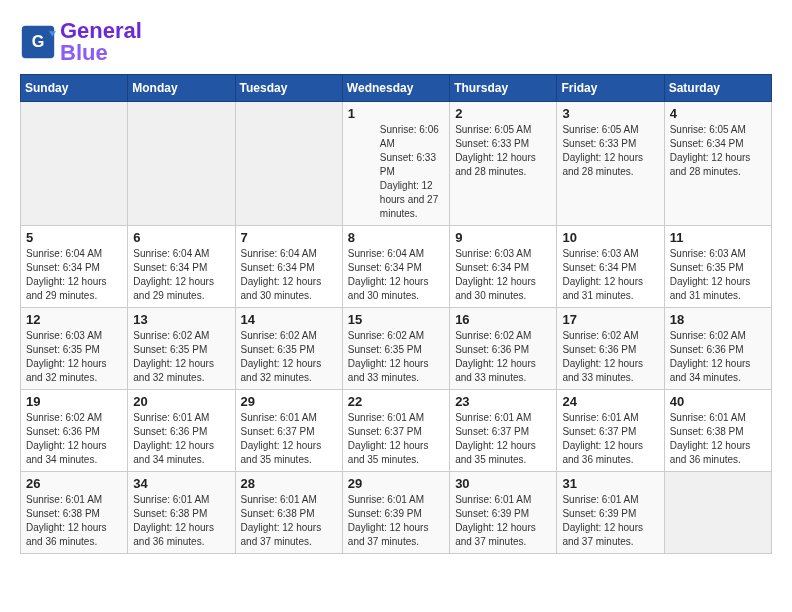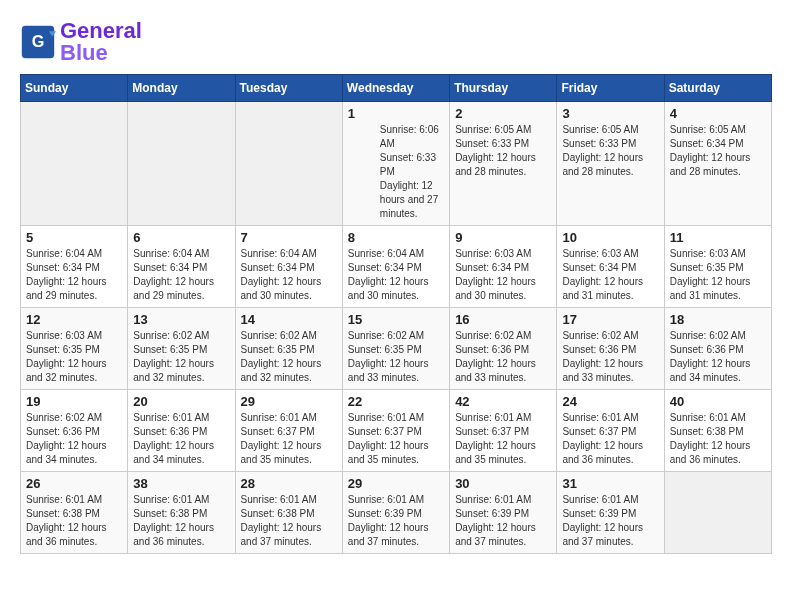--- a/index.html
+++ b/index.html
@@ -261,21 +261,21 @@
 Sunset: 6:37 PM
 Daylight: 12 hours and 35 minutes.</div>
         </td>
         <td>
           <div class="day-number">22</div>
           <div class="day-info" style="white-space: pre-line;">Sunrise: 6:01 AM
 Sunset: 6:37 PM
 Daylight: 12 hours and 35 minutes.</div>
         </td>
         <td>
-          <div class="day-number">42</div>
+          <div class="day-number">23</div>
           <div class="day-info" style="white-space: pre-line;">Sunrise: 6:01 AM
 Sunset: 6:37 PM
 Daylight: 12 hours and 35 minutes.</div>
         </td>
         <td>
           <div class="day-number">24</div>
           <div class="day-info" style="white-space: pre-line;">Sunrise: 6:01 AM
 Sunset: 6:37 PM
 Daylight: 12 hours and 36 minutes.</div>
         </td>
@@ -287,21 +287,21 @@
         </td>
       </tr>
       <tr>
         <td>
           <div class="day-number">26</div>
           <div class="day-info" style="white-space: pre-line;">Sunrise: 6:01 AM
 Sunset: 6:38 PM
 Daylight: 12 hours and 36 minutes.</div>
         </td>
         <td>
-          <div class="day-number">38</div>
+          <div class="day-number">34</div>
           <div class="day-info" style="white-space: pre-line;">Sunrise: 6:01 AM
 Sunset: 6:38 PM
 Daylight: 12 hours and 36 minutes.</div>
         </td>
         <td>
           <div class="day-number">28</div>
           <div class="day-info" style="white-space: pre-line;">Sunrise: 6:01 AM
 Sunset: 6:38 PM
 Daylight: 12 hours and 37 minutes.</div>
         </td>

